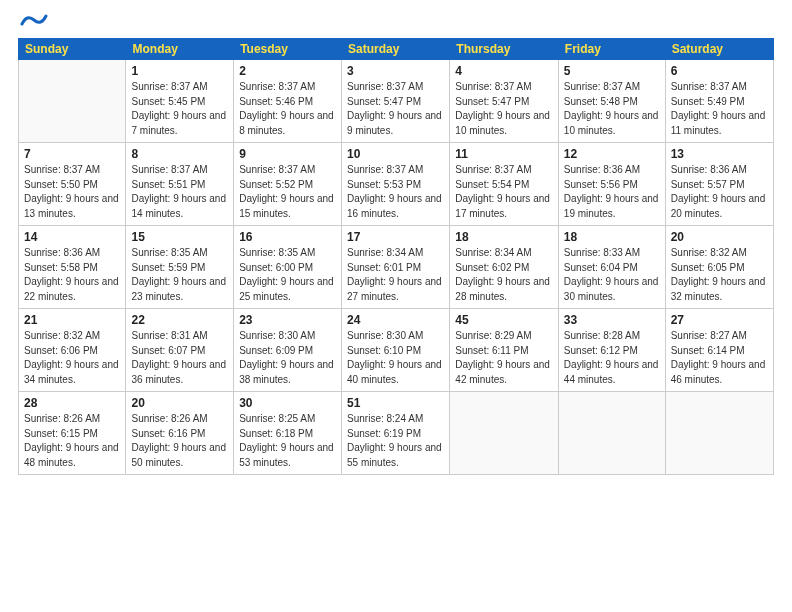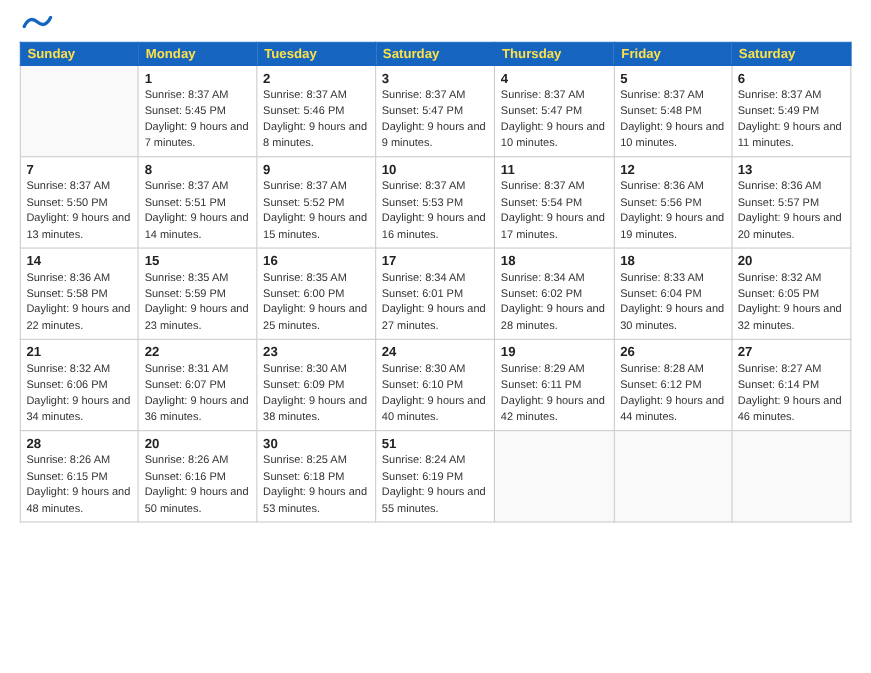--- a/index.html
+++ b/index.html
@@ -207,25 +207,25 @@
           </td>
           <td>
             <div class="day-num">23</div>
             <div class="day-info">Sunrise: 8:30 AM<br>Sunset: 6:09 PM<br>Daylight: 9 hours and 38 minutes.</div>
           </td>
           <td>
             <div class="day-num">24</div>
             <div class="day-info">Sunrise: 8:30 AM<br>Sunset: 6:10 PM<br>Daylight: 9 hours and 40 minutes.</div>
           </td>
           <td>
-            <div class="day-num">19</div>
+            <div class="day-num">45</div>
             <div class="day-info">Sunrise: 8:29 AM<br>Sunset: 6:11 PM<br>Daylight: 9 hours and 42 minutes.</div>
           </td>
           <td>
-            <div class="day-num">26</div>
+            <div class="day-num">33</div>
             <div class="day-info">Sunrise: 8:28 AM<br>Sunset: 6:12 PM<br>Daylight: 9 hours and 44 minutes.</div>
           </td>
           <td>
             <div class="day-num">27</div>
             <div class="day-info">Sunrise: 8:27 AM<br>Sunset: 6:14 PM<br>Daylight: 9 hours and 46 minutes.</div>
           </td>
         </tr>
         <tr>
           <td>
             <div class="day-num">28</div>

